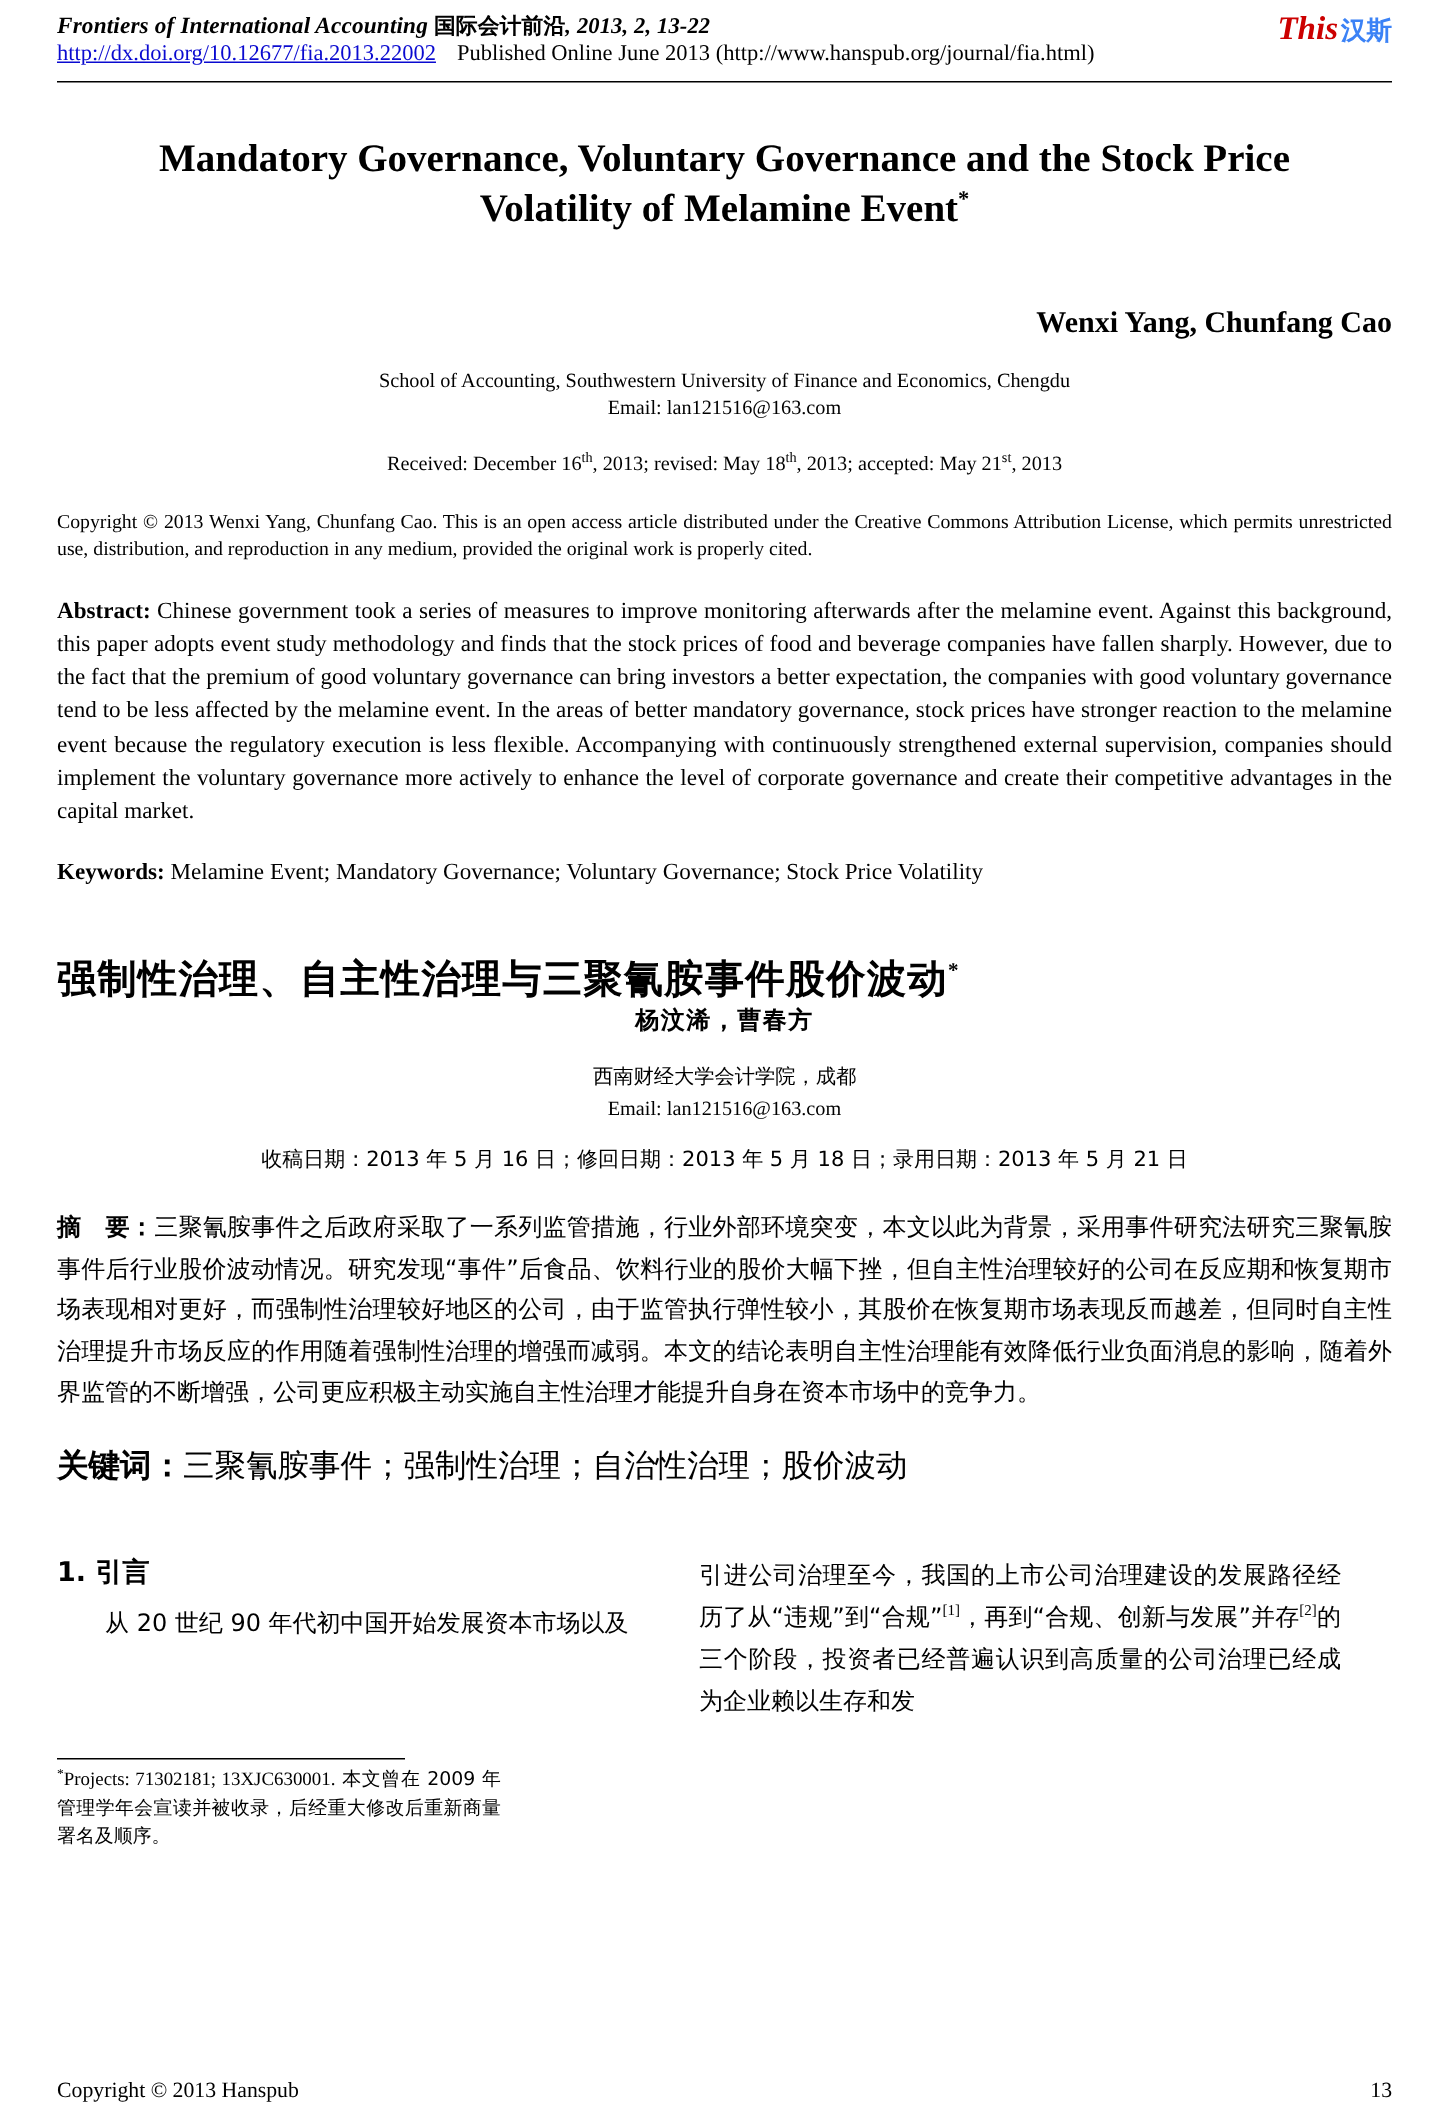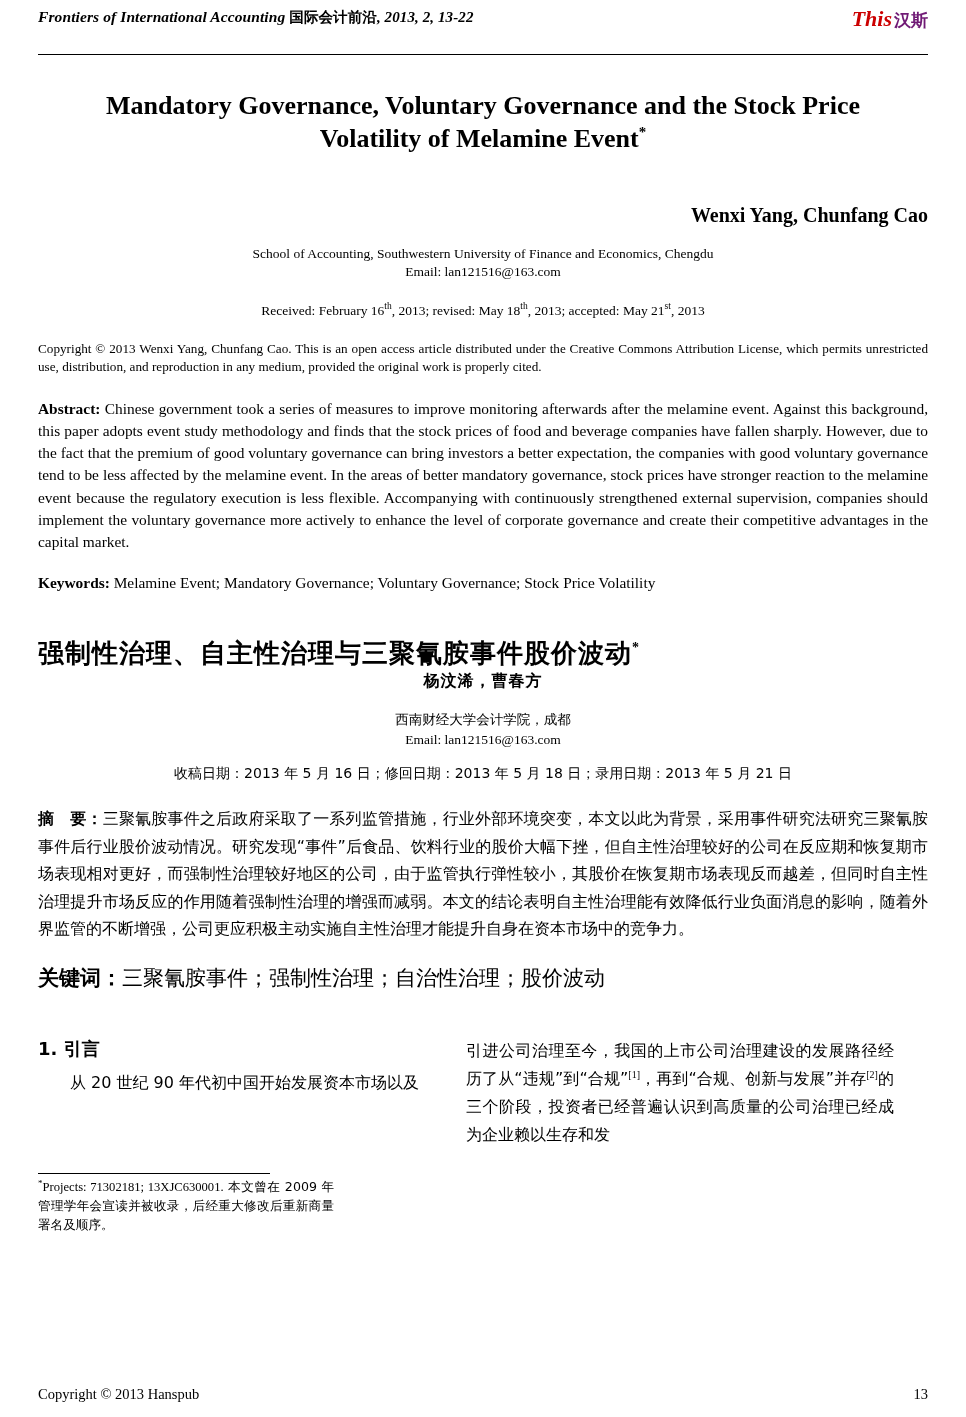--- a/index.html
+++ b/index.html
@@ -64,21 +64,21 @@
     text-align: right;
   }
   .logo-hans {
     color: #cc0000;
     font-size: 22px;
     font-weight: bold;
     font-style: italic;
     font-family: "Liberation Serif", serif;
   }
   .logo-cn {
-    color: #701a75;
+    color: #3b82f6;
     font-size: 17px;
     font-weight: bold;
     font-family: "DejaVu Sans", sans-serif;
     margin-left: 2px;
   }
   .rule {
     border: 0;
     border-top: 1.2px solid #000;
     margin: 2px 0 0 0;
   }
@@ -260,39 +260,42 @@
 </head>
 <body>
 
 <div class="page">
 
   <div class="masthead">
     <div class="journal-line">
       <span>Frontiers of International Accounting</span>
       <span class="journal-cn">国际会计前沿</span><span class="journal-vol">, 2013, 2, 13-22</span>
     </div>
+    <div class="doi-line">
+      <a class="doi-link" href="#">http://dx.doi.org/10.12677/fia.2013.22002</a><span class="pub-online">Published Online June 2013 (http://www.hanspub.org/journal/fia.html)</span>
+    </div>
     <div class="logo">
       <span class="logo-hans">This</span><span class="logo-cn">汉斯</span>
     </div>
   </div>
   <hr class="rule">
 
   <div class="title-en">
     <span>Mandatory Governance, Voluntary Governance and the Stock Price Volatility of Melamine Event</span><sup>*</sup>
   </div>
 
   <div class="authors-en">Wenxi Yang, Chunfang Cao</div>
 
   <div class="affil-en">
     <div>School of Accounting, Southwestern University of Finance and Economics, Chengdu</div>
     <div>Email: lan121516@163.com</div>
   </div>
 
   <div class="dates-en">
-    <span>Received: February 16</span><sup>th</sup><span>, 2013; revised: May 18</span><sup>th</sup><span>, 2013; accepted: May 21</span><sup>st</sup><span>, 2013</span>
+    <span>Received: December 16</span><sup>th</sup><span>, 2013; revised: May 18</span><sup>th</sup><span>, 2013; accepted: May 21</span><sup>st</sup><span>, 2013</span>
   </div>
 
   <div class="copyright-note">Copyright © 2013 Wenxi Yang, Chunfang Cao. This is an open access article distributed under the Creative Commons Attribution License, which permits unrestricted use, distribution, and reproduction in any medium, provided the original work is properly cited.</div>
 
   <div class="abstract">
     <b>Abstract:</b><span> Chinese government took a series of measures to improve monitoring afterwards after the melamine event. Against this background, this paper adopts event study methodology and finds that the stock prices of food and beverage companies have fallen sharply. However, due to the fact that the premium of good voluntary governance can bring investors a better expectation, the companies with good voluntary governance tend to be less affected by the melamine event. In the areas of better mandatory governance, stock prices have stronger reaction to the melamine event because the regulatory execution is less flexible. Accompanying with continuously strengthened external supervision, companies should implement the voluntary governance more actively to enhance the level of corporate governance and create their competitive advantages in the capital market.</span>
   </div>
 
   <div class="keywords">
     <b>Keywords:</b><span> Melamine Event; Mandatory Governance; Voluntary Governance; Stock Price Volatility</span>

